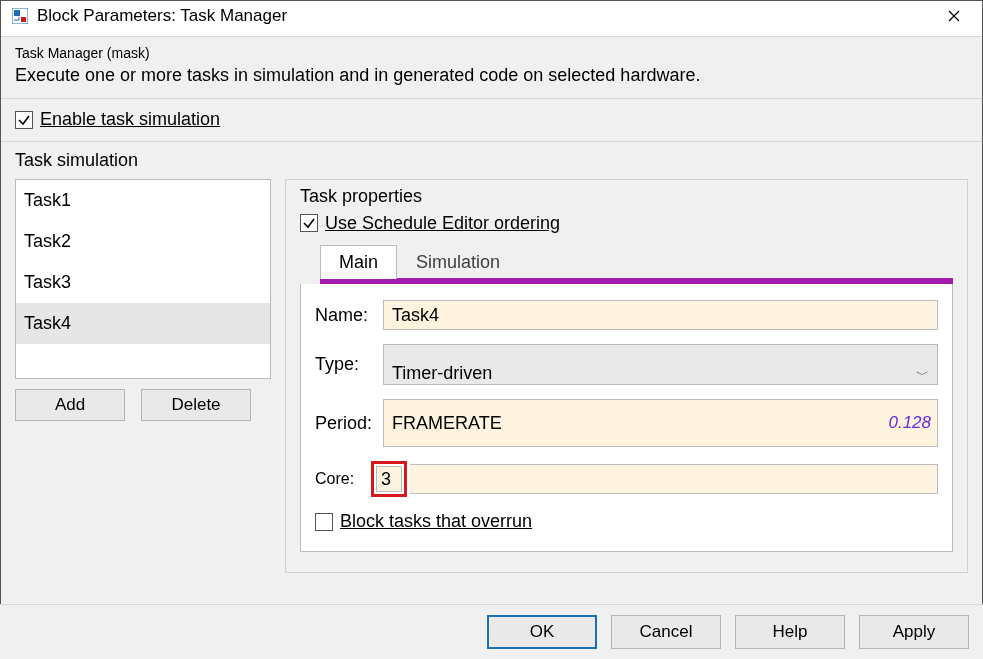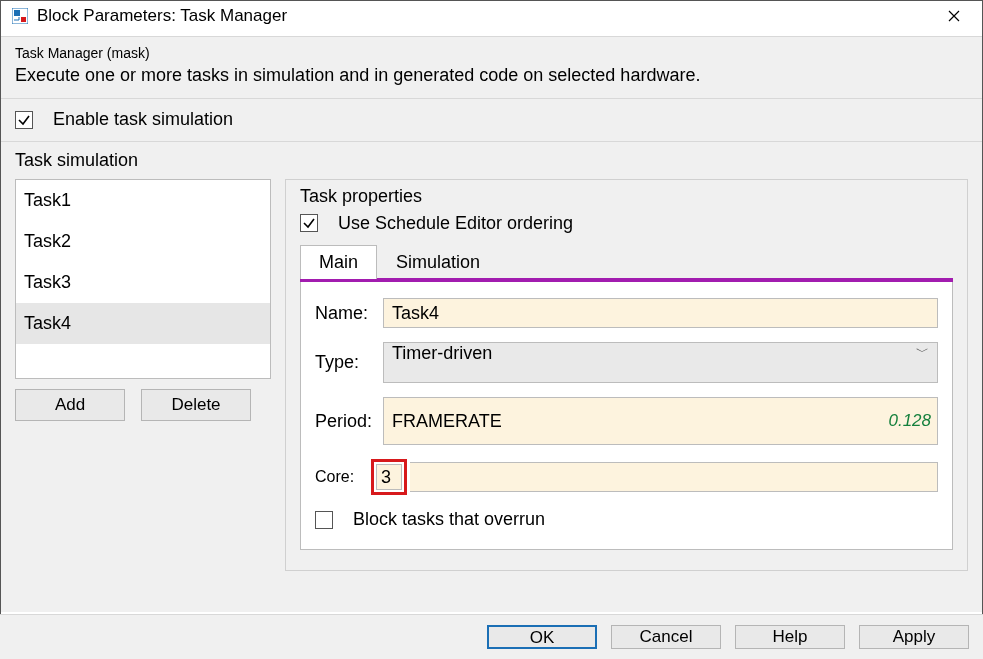--- a/index.html
+++ b/index.html
@@ -37,21 +37,21 @@
     border-bottom: 1px solid #d8d8d8;
   }
   .headerarea .mask-title { font-size: 14px; margin-bottom: 4px; }
   .headerarea .mask-desc { font-size: 18px; }
   .enablearea {
     padding: 10px 14px 10px 14px;
     background: #f0f0f0;
     border-bottom: 1px solid #d8d8d8;
   }
   .checkbox {
-    display: inline-flex; align-items: center; gap: 20px; font-size: 18px;
+    display: inline-flex; align-items: center; gap: 7px; font-size: 18px; text-decoration: underline;
   }
   .checkbox .box {
     width: 18px; height: 18px; border: 1px solid #555; background: #fff;
     display:flex;align-items:center;justify-content:center;
     font-size: 14px; line-height: 1;
   }
   .mainarea {
     padding: 8px 14px 14px 14px;
     background: #f0f0f0;
     height: 470px;
@@ -83,29 +83,30 @@
   .right {
     flex: 1;
     border: 1px solid #d0d0d0;
     background: #f0f0f0;
     padding: 6px 14px 20px 14px;
     position: relative;
   }
   .right .props-label { font-size: 18px; margin-bottom: 6px; }
   .tabs {
     display: flex;
-    border-bottom: 4px solid #a21caf;
+    border-bottom: 6px solid #a21caf;
     margin-top: 10px;
+    margin-left: 20px;
   }
   .tab {
     padding: 6px 18px 6px 18px;
     font-size: 18px;
     border: 1px solid transparent;
     border-bottom: none;
-    color: #000000;
+    color: #404040;
     position: relative;
     top: 1px;
   }
   .tab.active {
     background: #fff;
     border-color: #bcbcbc;
     color: #000;
   }
   .tabpanel {
     background: #fff;
@@ -127,30 +128,30 @@
     font-size: 18px;
     font-family: inherit;
   }
   .select-input {
     flex: 1;
     height: 41px;
     border: 1px solid #bcbcbc;
     background: #e9e9e9;
     padding: 0 8px;
     font-size: 18px;
-    display:flex;align-items:flex-start;justify-content:space-between;
+    display:flex;align-items:flex-end;justify-content:space-between;
   }
   .period-wrap {
     flex:1; display:flex; align-items:center;
     border: 1px solid #bcbcbc;
     background: #fdf3de;
     height: 48px;
   }
   .period-wrap .text-input { border:none; background:transparent; height:28px;}
-  .period-wrap .hint { font-style: italic; color:#15803d; padding-right:6px; font-size: 17px;}
+  .period-wrap .hint { font-style: italic; color:#6d28d9; padding-right:6px; font-size: 17px;}
   .core-row { display:flex; align-items:center; gap:6px; margin-bottom:14px; }
   .core-row label { width: 50px; font-size:16px;}
   .core-highlight {
     border: 3px solid #d7191c;
     padding: 2px;
     display: inline-block;
   }
   .core-input {
     width: 26px; height: 26px;
     border: 1px solid #bcbcbc;
@@ -172,21 +173,21 @@
     position: absolute;
     bottom: 0; left: 0; right: 0;
     border-top: 1px solid #d8d8d8;
     background: #f0f0f0;
     padding: 10px 14px;
     display: flex;
     justify-content: flex-end;
     gap: 14px;
   }
   .footer button {
-    width: 110px; height: 24px;
+    width: 110px; height: 34px;
     background: #e9e9e9;
     border: 1px solid #b5b5b5;
     font-size: 17px;
     font-family: inherit;
   }
   .footer button.primary {
     border: 2px solid #1b6fb5;
   }
   .chev { font-size: 13px; color:#555; }
 </style>

